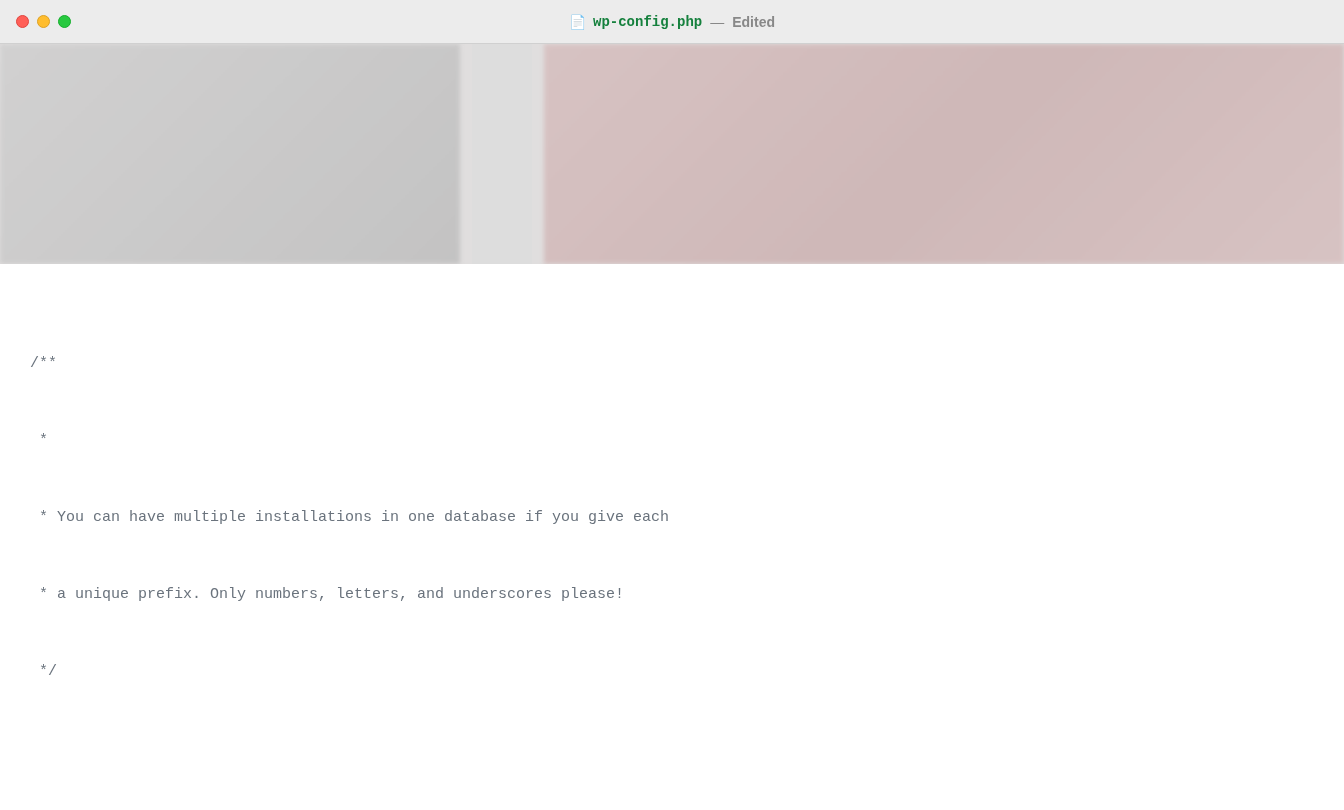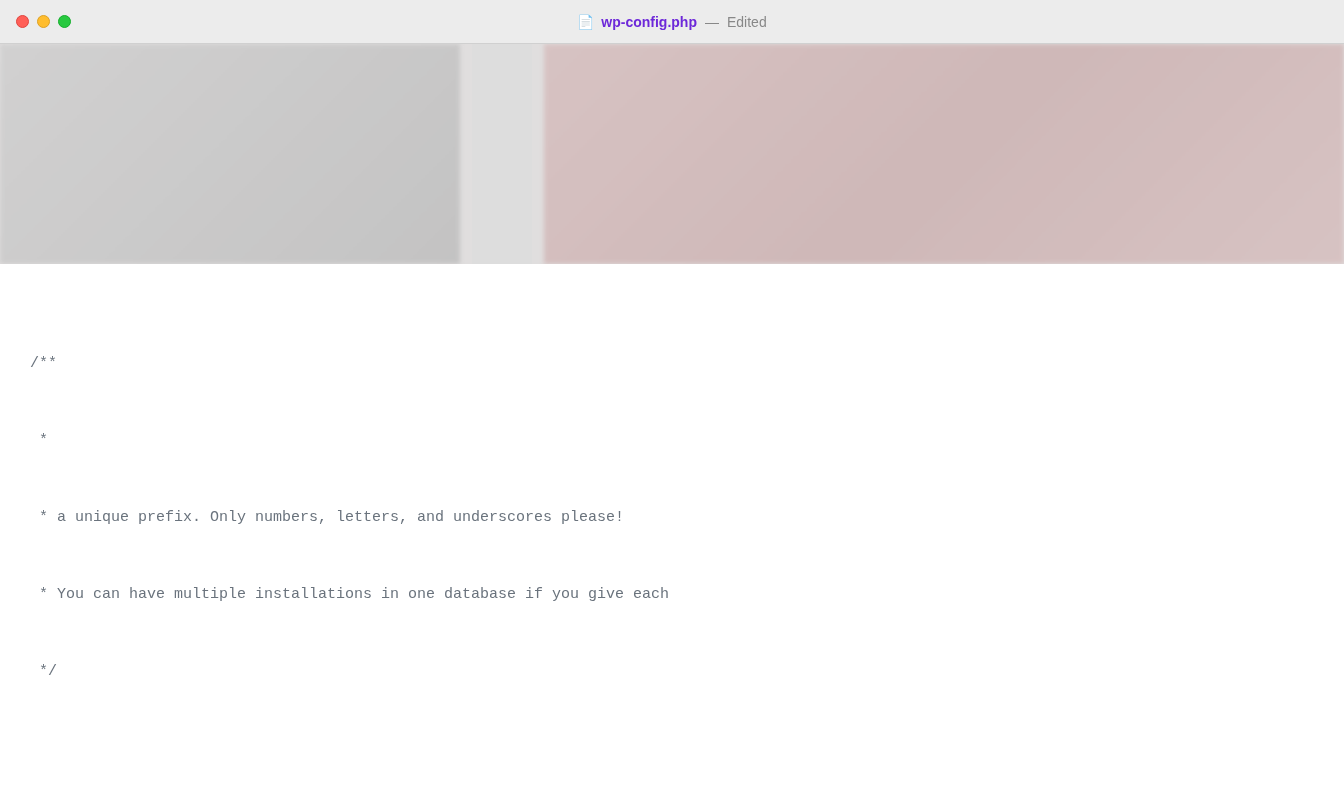--- a/index.html
+++ b/index.html
@@ -56,31 +56,32 @@
     }
 
     .file-icon {
       width: 16px;
       height: 16px;
       font-size: 14px;
     }
 
     .title-text {
       font-weight: 600;
-      color: #6d28d9;
+      color: #15803d;
+      font-family: Liberation Mono, monospace;
     }
 
     .title-separator {
       color: #888;
       font-weight: 300;
     }
 
     .title-edited {
       color: #888;
-      font-weight: 400;
+      font-weight: 700;
     }
 
     
     .editor {
       width: 100%;
       height: calc(810px - 44px);
       background: #ffffff;
       overflow: hidden;
       position: relative;
     }
@@ -174,22 +175,22 @@
     <div class="blur-panel blur-panel-left"></div>
     <div class="blur-panel-middle"></div>
     <div class="blur-panel blur-panel-right"></div>
   </div>
 
   <div class="code-section" style="margin-top: 220px;">
     <div class="code-block">
       
       <span class="code-line comment">/**</span>
       <span class="code-line comment"> *</span>
+      <span class="code-line comment"> * You can have multiple installations in one database if you give each</span>
       <span class="code-line comment"> * a unique prefix. Only numbers, letters, and underscores please!</span>
-      <span class="code-line comment"> * You can have multiple installations in one database if you give each</span>
       <span class="code-line comment"> */</span>
       
       
       
       
       
     </div>
 
   </div>
 </div>

